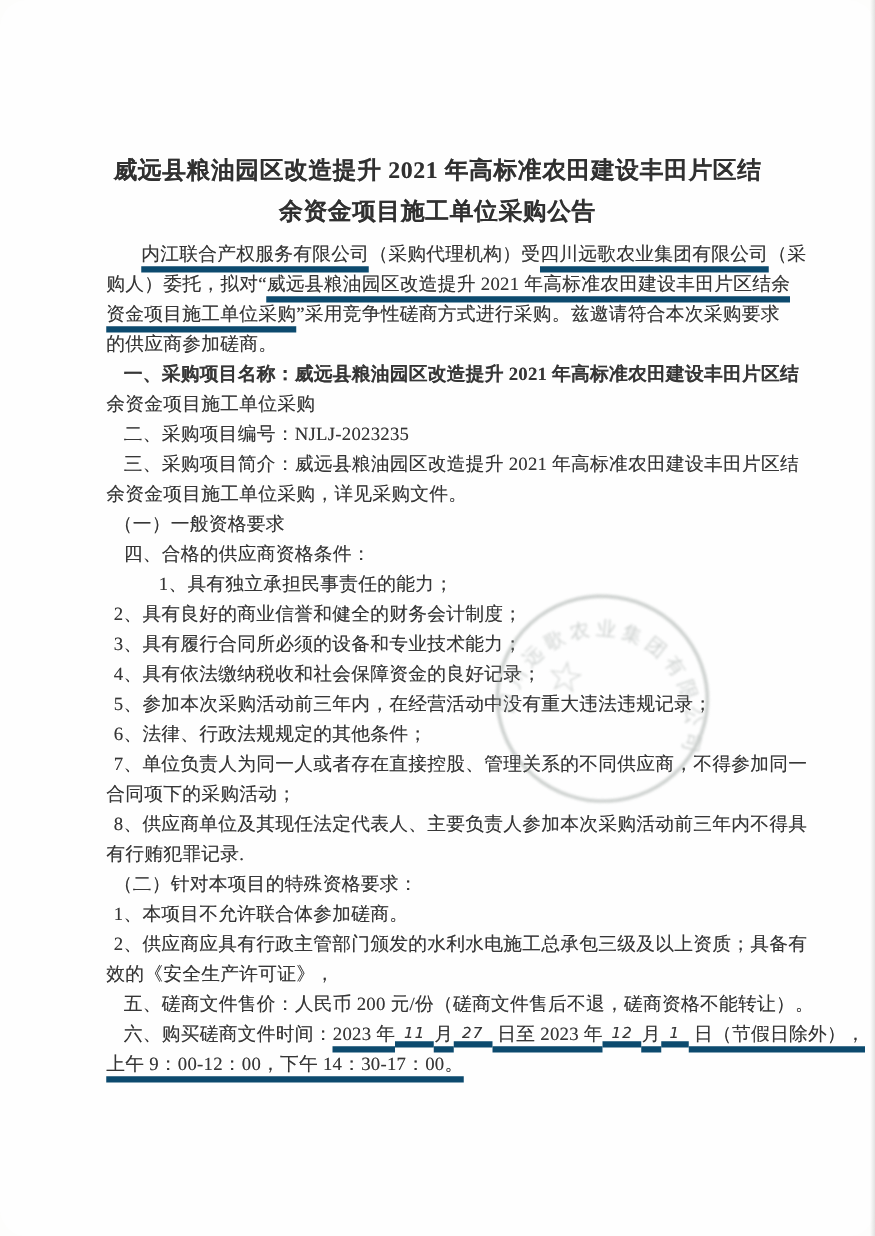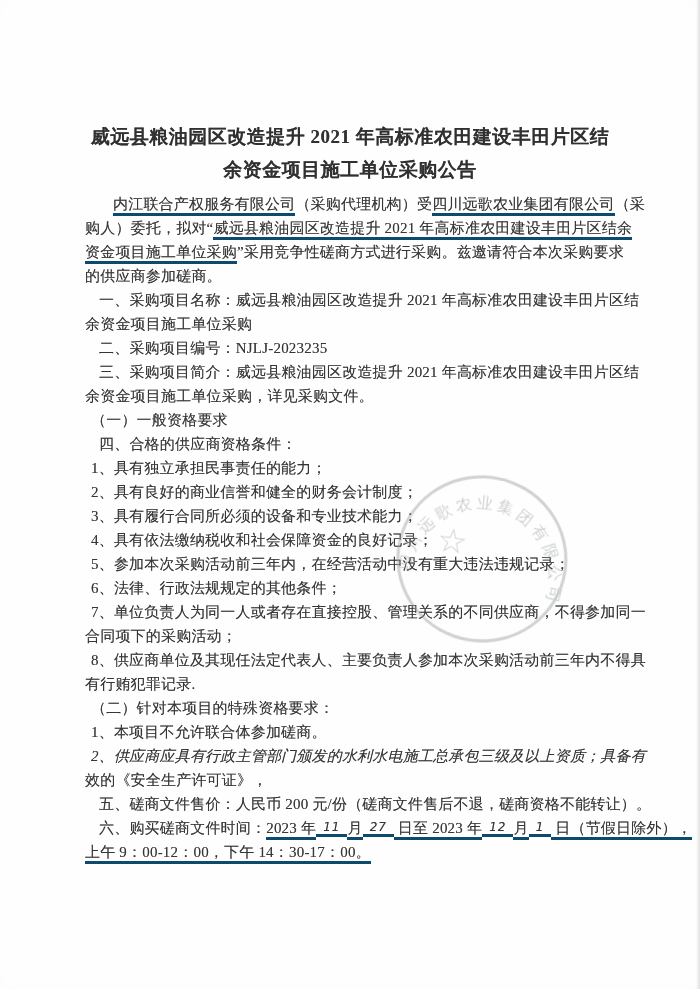--- a/index.html
+++ b/index.html
@@ -35,21 +35,21 @@
     font-size:15px;
     line-height:24px;
     letter-spacing:.2px;
     text-shadow:0 0 .5px rgba(70,70,70,.55);
   }
   .line{
     white-space:nowrap;
     height:24px;
   }
   .u{
-    border-bottom:3px solid #0c4a6e;
+    border-bottom:5px solid #0c4a6e;
     padding-bottom:1px;
   }
   .hw{
     font-family:"DejaVu Sans",sans-serif;
     font-style:italic;
     font-size:12px;
     letter-spacing:1px;
     padding:0 7px;
     position:relative;
     top:-2px;
@@ -72,40 +72,40 @@
   <div class="doc-title">
     <div>威远县粮油园区改造提升 2021 年高标准农田建设丰田片区结</div>
     <div>余资金项目施工单位采购公告</div>
   </div>
 
   <div class="doc-body">
       <div class="line" style="padding-left: 28px;"><span class="u">内江联合产权服务有限公司</span><span>（采购代理机构）受</span><span class="u">四川远歌农业集团有限公司</span><span>（采</span></div>
       <div class="line"><span>购人）委托，拟对“</span><span class="u">威远县粮油园区改造提升 2021 年高标准农田建设丰田片区结余</span></div>
       <div class="line"><span class="u">资金项目施工单位采购</span><span>”采用竞争性磋商方式进行采购。兹邀请符合本次采购要求</span></div>
       <div class="line"><span>的供应商参加磋商。</span></div>
-      <div class="line" style="padding-left: 14px;"><span>一、采购项目名称：威远县粮油园区改造提升 2021 年高标准农田建设丰田片区结</span></div>
+      <div class="line" style="padding-left: 14px; font-weight: bold;"><span>一、采购项目名称：威远县粮油园区改造提升 2021 年高标准农田建设丰田片区结</span></div>
       <div class="line"><span>余资金项目施工单位采购</span></div>
       <div class="line" style="padding-left: 14px;"><span>二、采购项目编号：NJLJ-2023235</span></div>
       <div class="line" style="padding-left: 14px;"><span>三、采购项目简介：威远县粮油园区改造提升 2021 年高标准农田建设丰田片区结</span></div>
       <div class="line"><span>余资金项目施工单位采购，详见采购文件。</span></div>
       <div class="line" style="padding-left: 6px;"><span>（一）一般资格要求</span></div>
       <div class="line" style="padding-left: 14px;"><span>四、合格的供应商资格条件：</span></div>
-      <div class="line" style="padding-left: 6px;"><span>1、具有独立承担民事责任的能力；</span></div>
+      <div class="line" style="padding-left: 6px; margin-left: 36px;"><span>1、具有独立承担民事责任的能力；</span></div>
       <div class="line" style="padding-left: 6px;"><span>2、具有良好的商业信誉和健全的财务会计制度；</span></div>
       <div class="line" style="padding-left: 6px;"><span>3、具有履行合同所必须的设备和专业技术能力；</span></div>
       <div class="line" style="padding-left: 6px;"><span>4、具有依法缴纳税收和社会保障资金的良好记录；</span></div>
       <div class="line" style="padding-left: 6px;"><span>5、参加本次采购活动前三年内，在经营活动中没有重大违法违规记录；</span></div>
       <div class="line" style="padding-left: 6px; font-family: Liberation Serif, serif;"><span>6、法律、行政法规规定的其他条件；</span></div>
       <div class="line" style="padding-left: 6px;"><span>7、单位负责人为同一人或者存在直接控股、管理关系的不同供应商，不得参加同一</span></div>
       <div class="line"><span>合同项下的采购活动；</span></div>
       <div class="line" style="padding-left: 6px;"><span>8、供应商单位及其现任法定代表人、主要负责人参加本次采购活动前三年内不得具</span></div>
       <div class="line"><span>有行贿犯罪记录.</span></div>
       <div class="line" style="padding-left: 6px;"><span>（二）针对本项目的特殊资格要求：</span></div>
       <div class="line" style="padding-left: 6px;"><span>1、本项目不允许联合体参加磋商。</span></div>
-      <div class="line" style="padding-left: 6px; font-style: italic;"><span>2、供应商应具有行政主管部门颁发的水利水电施工总承包三级及以上资质；具备有</span></div>
+      <div class="line" style="padding-left: 6px;"><span>2、供应商应具有行政主管部门颁发的水利水电施工总承包三级及以上资质；具备有</span></div>
       <div class="line"><span>效的《安全生产许可证》，</span></div>
       <div class="line" style="padding-left: 14px;"><span>五、磋商文件售价：人民币 200 元/份（磋商文件售后不退，磋商资格不能转让）。</span></div>
       <div class="line" style="padding-left: 14px;"><span>六、购买磋商文件时间：</span><span class="u">2023 年</span><span class="u hw">11</span><span class="u">月</span><span class="u hw">27</span><span class="u"> 日至 2023 年</span><span class="u hw">12</span><span class="u">月</span><span class="u hw">1</span><span class="u"> 日（节假日除外），</span></div>
       <div class="line"><span class="u">上午 9：00-12：00，下午 14：30-17：00。</span></div>
     </div>
 
   <svg class="seal" viewBox="0 0 183 183">
     <defs>
       <path id="sealArc" d="M 24,130 A 70,70 0 1 1 159,130" fill="none"></path>
     </defs>

